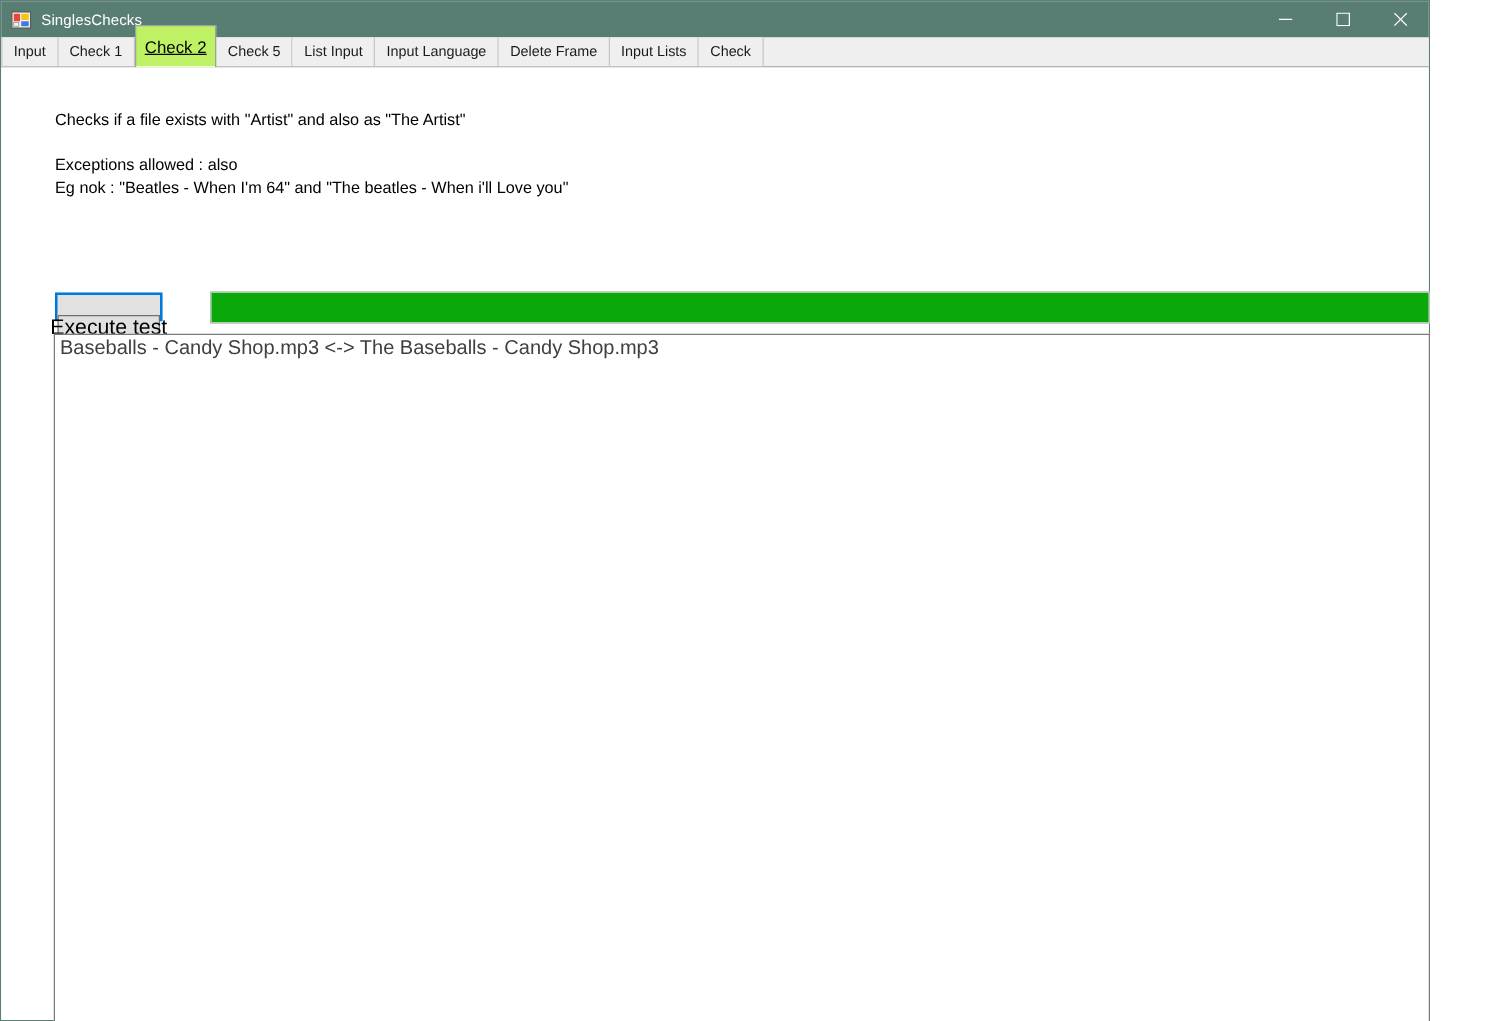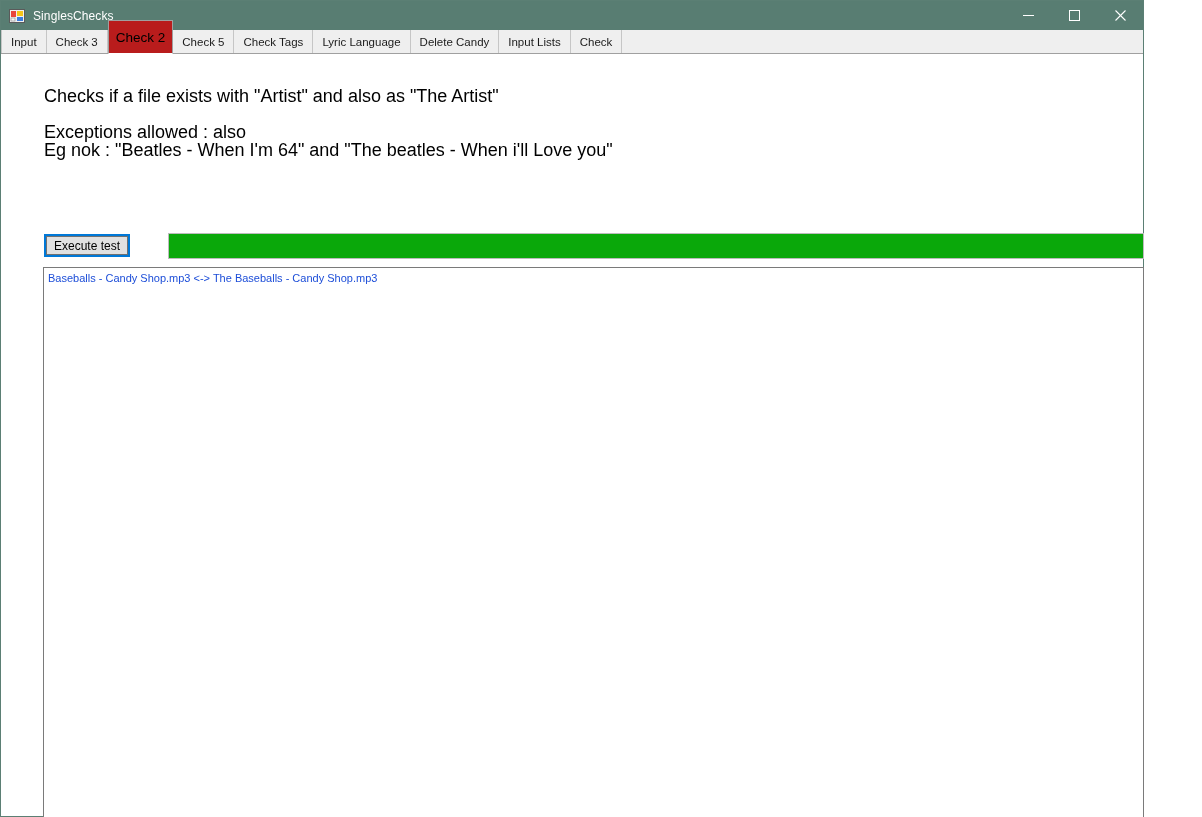--- a/index.html
+++ b/index.html
@@ -94,46 +94,47 @@
     align-items: center;
     justify-content: center;
     padding: 0 9px;
     cursor: default;
     white-space: nowrap;
     position: relative;
     top: 0px;
   }
   .tab:first-child { border-left: 1px solid #c6c6c6; }
   .tab.selected {
-    background: #b91c1c;
+    background: #bef264;
     height: 26px;
     font-size: 13.5px;
     border-left: 1px solid #a0a0a0;
     border-right: 1px solid #a0a0a0;
     border-top: 1px solid #a0a0a0;
     border-bottom: 1px solid #ffffff;
     margin-bottom: -1px;
     padding: 16px 7px;
     z-index: 3;
     color: #000000;
+    text-decoration: underline;
   }
 
   
   .client {
     flex: 1 1 auto;
     background: #ffffff;
     position: relative;
   }
 
   .desc-block {
     position: absolute;
     left: 43px;
     top: 33px;
     color: #000000;
-    font-size: 18px;
+    font-size: 13px;
     font-family: "Liberation Sans", sans-serif;
     line-height: 18px;
     white-space: nowrap;
   }
   .desc-line-1 { margin-bottom: 0px; }
   .desc-gap { height: 18px; }
 
   
   .exec-button {
     position: absolute;
@@ -150,23 +151,24 @@
   .exec-button-inner {
     width: 100%;
     height: 100%;
     box-sizing: border-box;
     border: 1px solid #707070;
     background: #e1e1e1;
     display: flex;
     align-items: center;
     justify-content: center;
     color: #000000;
-    font-size: 12px;
-    font-family: "Liberation Sans", sans-serif;
-    white-space: nowrap;
+    font-size: 17px;
+    font-family: "Liberation Sans", sans-serif;
+    white-space: nowrap;
+    margin-top: 16px;
   }
 
   
   .progressbar {
     position: absolute;
     left: 167px;
     top: 179px;
     width: 976px;
     height: 26px;
     box-sizing: border-box;
@@ -186,23 +188,23 @@
     top: 213px;
     width: 1101px;
     height: 557px;
     box-sizing: border-box;
     border: 1px solid #7a7a7a;
     background: #ffffff;
     overflow: auto;
     padding: 0;
   }
   .result-item {
-    font-size: 11px;
-    font-family: "Liberation Sans", sans-serif;
-    color: #1d4ed8;
+    font-size: 16px;
+    font-family: "Liberation Sans", sans-serif;
+    color: #404040;
     padding: 2px 3px 2px 4px;
     line-height: 17px;
     white-space: nowrap;
     cursor: default;
   }
 </style>
 </head>
 <body>
 
 <div class="window">
@@ -237,36 +239,36 @@
         </svg>
       </div>
     </div>
   </div>
 
   <div class="tabstrip">
     <div class="tab">
       <span>Input</span>
     </div>
     <div class="tab">
-      <span>Check 3</span>
+      <span>Check 1</span>
     </div>
     <div class="tab selected">
       <span>Check 2</span>
     </div>
     <div class="tab">
       <span>Check 5</span>
     </div>
     <div class="tab">
-      <span>Check Tags</span>
-    </div>
-    <div class="tab">
-      <span>Lyric Language</span>
-    </div>
-    <div class="tab">
-      <span>Delete Candy</span>
+      <span>List Input</span>
+    </div>
+    <div class="tab">
+      <span>Input Language</span>
+    </div>
+    <div class="tab">
+      <span>Delete Frame</span>
     </div>
     <div class="tab">
       <span>Input Lists</span>
     </div>
     <div class="tab">
       <span>Check</span>
     </div>
   </div>
 
   <div class="client">

